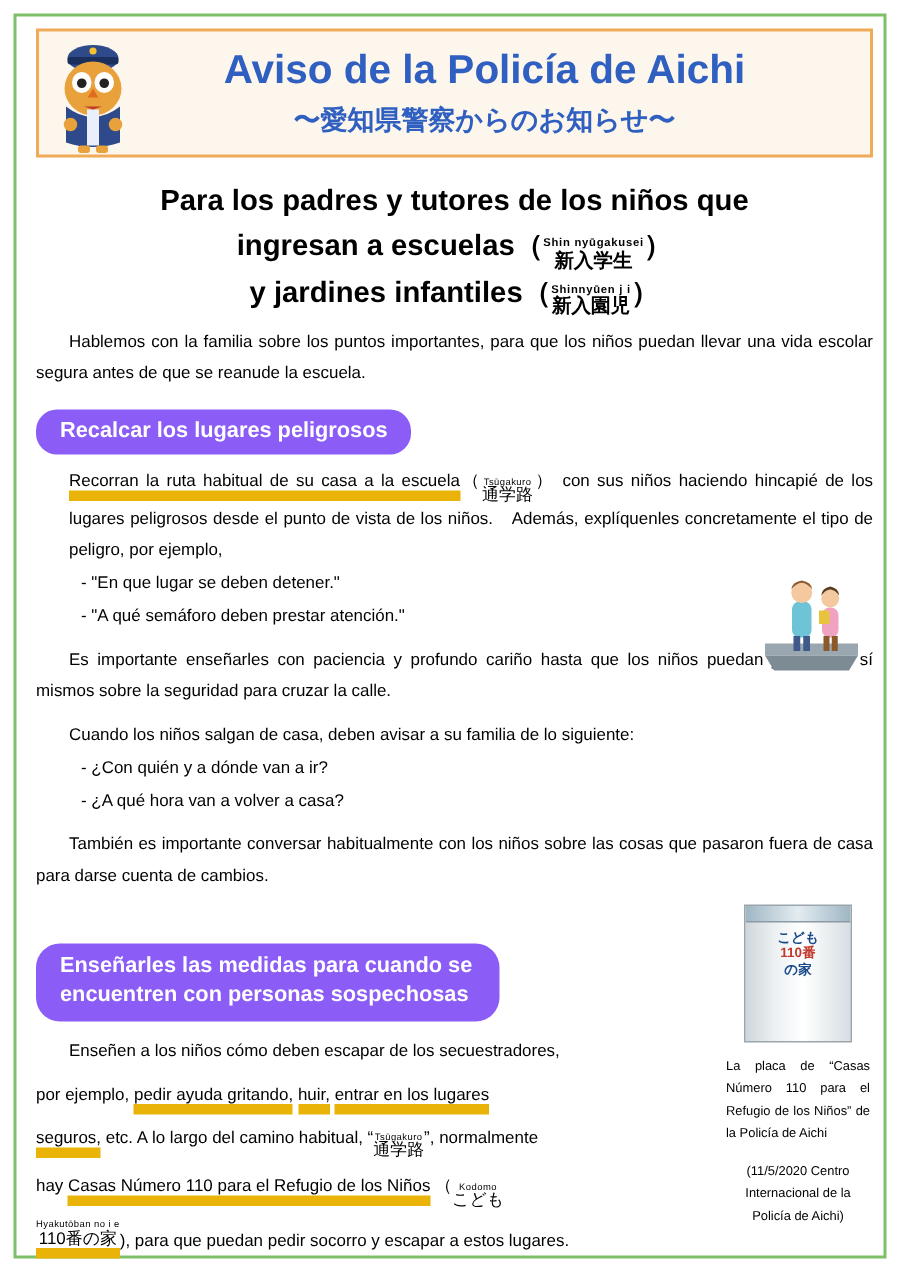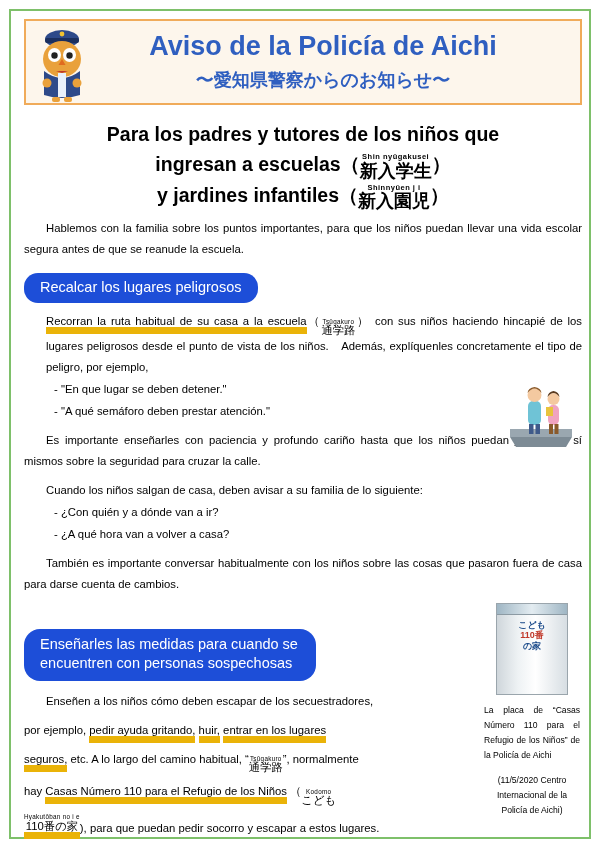--- a/index.html
+++ b/index.html
@@ -92,21 +92,21 @@
   }
   .rubyblock .rt {
     display: block;
     font-size: 7.5px;
     font-weight: bold;
     letter-spacing: 0.5px;
     margin-bottom: 1px;
   }
   .rubyblock .rb {
     display: block;
-    font-size: 18px;
+    font-size: 13px;
     font-weight: bold;
   }
   .paren {
     font-size: 19px;
     font-weight: bold;
   }
 
   
   .para {
     font-size: 11.3px;
@@ -122,24 +122,24 @@
   }
   .bullet {
     font-size: 11.3px;
     line-height: 1.95;
     padding-left: 30px;
   }
 
   
   .banner {
     display: inline-block;
-    background: #1d4ed8;
+    background: #8b5cf6;
     color: #ffffff;
     font-size: 14.5px;
-    font-weight: normal;
+    font-weight: bold;
     border-radius: 14px;
     padding: 5px 16px 6px 16px;
     margin-top: 13px;
     line-height: 1.35;
   }
   .banner.two-line {
     border-radius: 16px;
     padding: 6px 18px 7px 16px;
     margin-top: 34px;
   }

